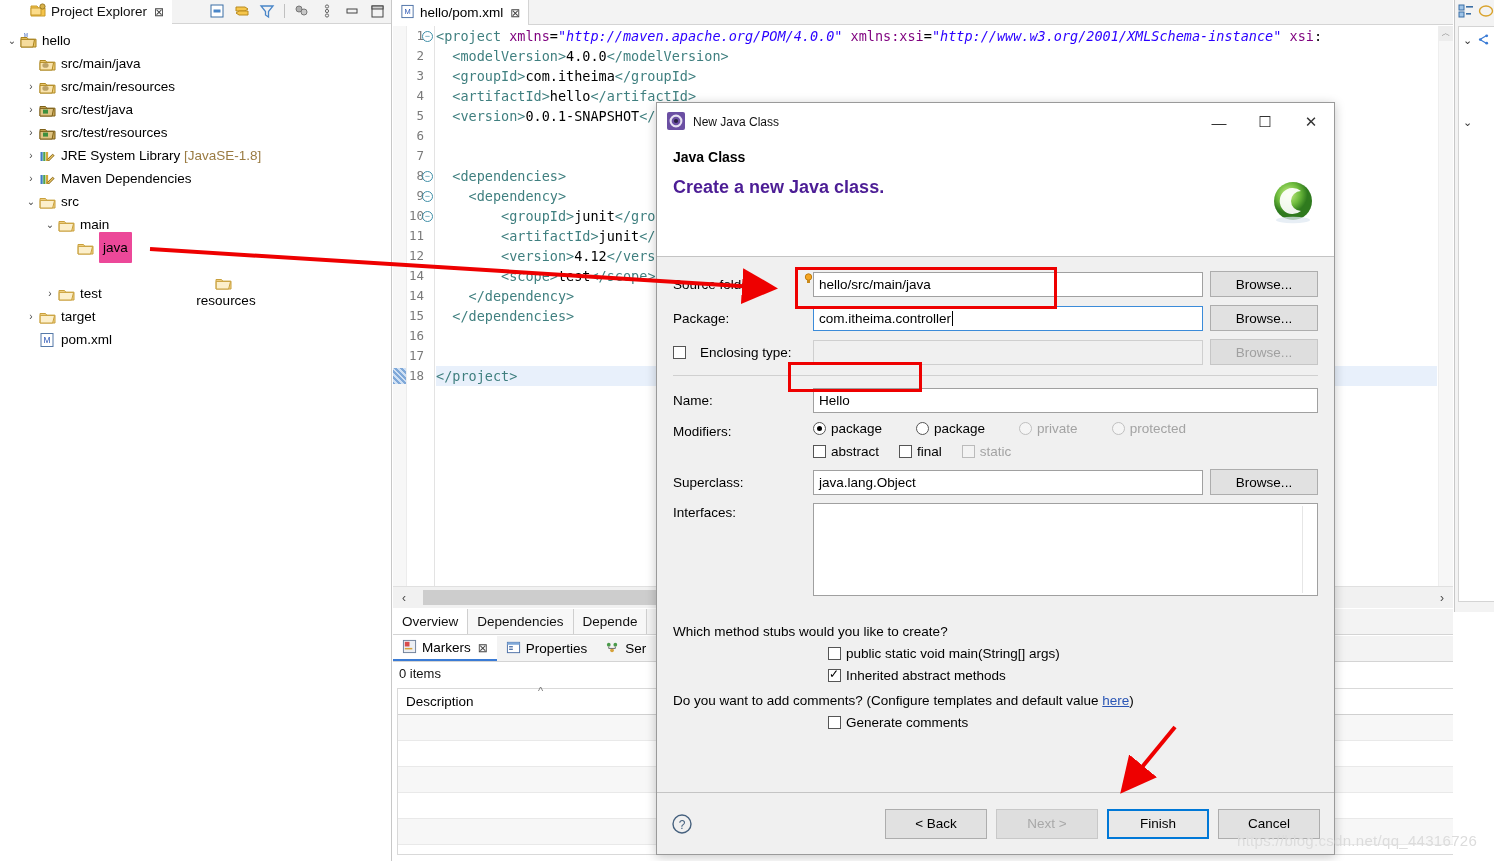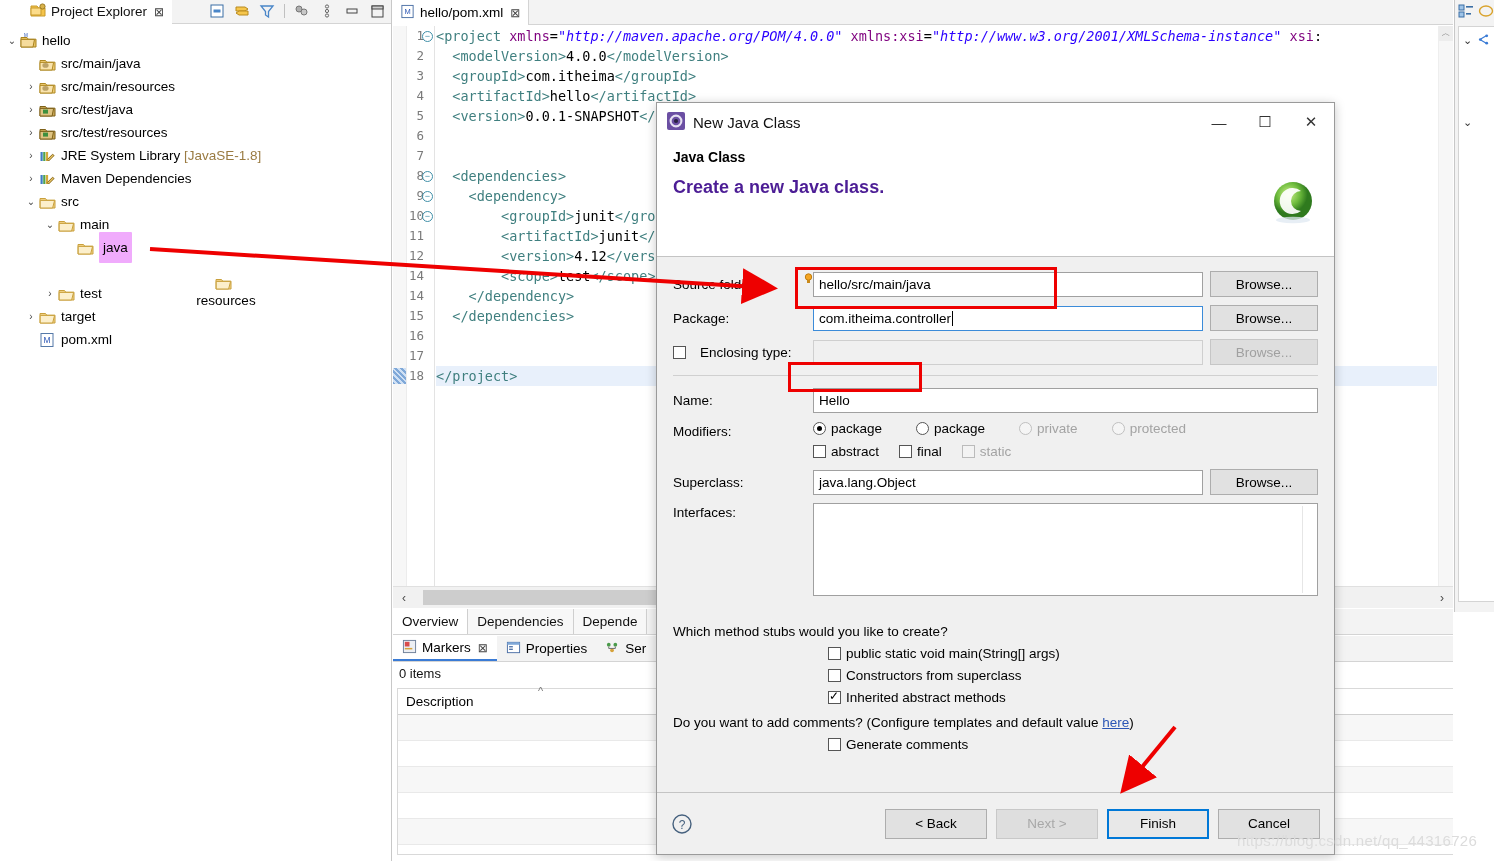--- a/index.html
+++ b/index.html
@@ -42,21 +42,21 @@
   #tree { position: absolute; left: 0; top: 25px; right: 0; bottom: 0; padding-top: 4px; }
   .trow {
     display: flex; align-items: center; height: 23px;
     padding-left: 4px; font-size: 13.5px; white-space: nowrap;
   }
   .arrow { width: 16px; text-align: center; font-size: 10px; color: #4a4a4a; flex: 0 0 16px; }
   .arrow.none { color: transparent; }
   .ticon16 { width:18px; height:16px; flex:0 0 18px; margin-right:4px; position:relative; }
   .tlabel { color: #000; }
   .tlabel .dim { color: #9a7b42; }
-  .sel-bg { background: #f0abfc; padding: 8px 4px; border-radius: 1px; }
+  .sel-bg { background: #ec4899; padding: 8px 4px; border-radius: 1px; }
 
   
   #editor-area {
     position: absolute; left: 393px; top: 0; width: 1060px; height: 861px;
     background: #ffffff;
   }
   #editor-tabbar { height: 25px; background: #f3f3f3; border-bottom: 1px solid #d4d4d4; position: relative; }
   #editor-tab {
     position: absolute; left: 0; top: 0; height: 25px;
     display: flex; align-items: center; gap: 5px; padding: 0 8px 0 7px;
@@ -139,21 +139,21 @@
   #dialog {
     position: absolute; left: 656px; top: 102px; width: 679px; height: 753px;
     background: #f0f0f0; border: 1px solid #9a9a9a;
     box-shadow: 0 2px 10px rgba(0,0,0,.22);
     display: flex; flex-direction: column;
   }
   #dlg-title {
     height: 38px; background: #ffffff; display: flex; align-items: center;
     padding-left: 10px; gap: 8px; flex: 0 0 38px;
   }
-  #dlg-title .tt { font-size: 15px; color: #111; }
+  #dlg-title .tt { font-size: 12px; color: #111; }
   #dlg-wincontrols { margin-left: auto; display: flex; align-items: stretch; height: 38px; }
   #dlg-wincontrols div {
     width: 46px; display:flex; align-items:center; justify-content:center;
     font-size: 15px; color:#333;
   }
   #dlg-header {
     background: #ffffff; padding: 8px 16px 14px 16px; position: relative;
     border-bottom: 1px solid #c4c4c4; flex: 0 0 auto; height: 116px;
   }
   #dlg-header .h1 { font-size: 14px; font-weight: bold; color: #000; margin-bottom: 12px; }
@@ -691,24 +691,20 @@
       </div>
 
       <div id="stubs">
         <div class="q">Which method stubs would you like to create?</div>
         <div id="stub-opts">
             <div class="stubrow">
               <span class="cb"></span>
               <span>public static void main(String[] args)</span>
             </div>
             <div class="stubrow">
-              <span class="cb"></span>
-              <span>Constructors from superclass</span>
-            </div>
-            <div class="stubrow">
               <span class="cb checked"></span>
               <span>Inherited abstract methods</span>
             </div>
           </div>
         <div id="comments-q">
           <span>Do you want to add comments? (Configure templates and default value </span><span class="link">here</span><span>)</span>
         </div>
         <div class="stubrow">
           <span class="cb"></span>
           <span>Generate comments</span>

